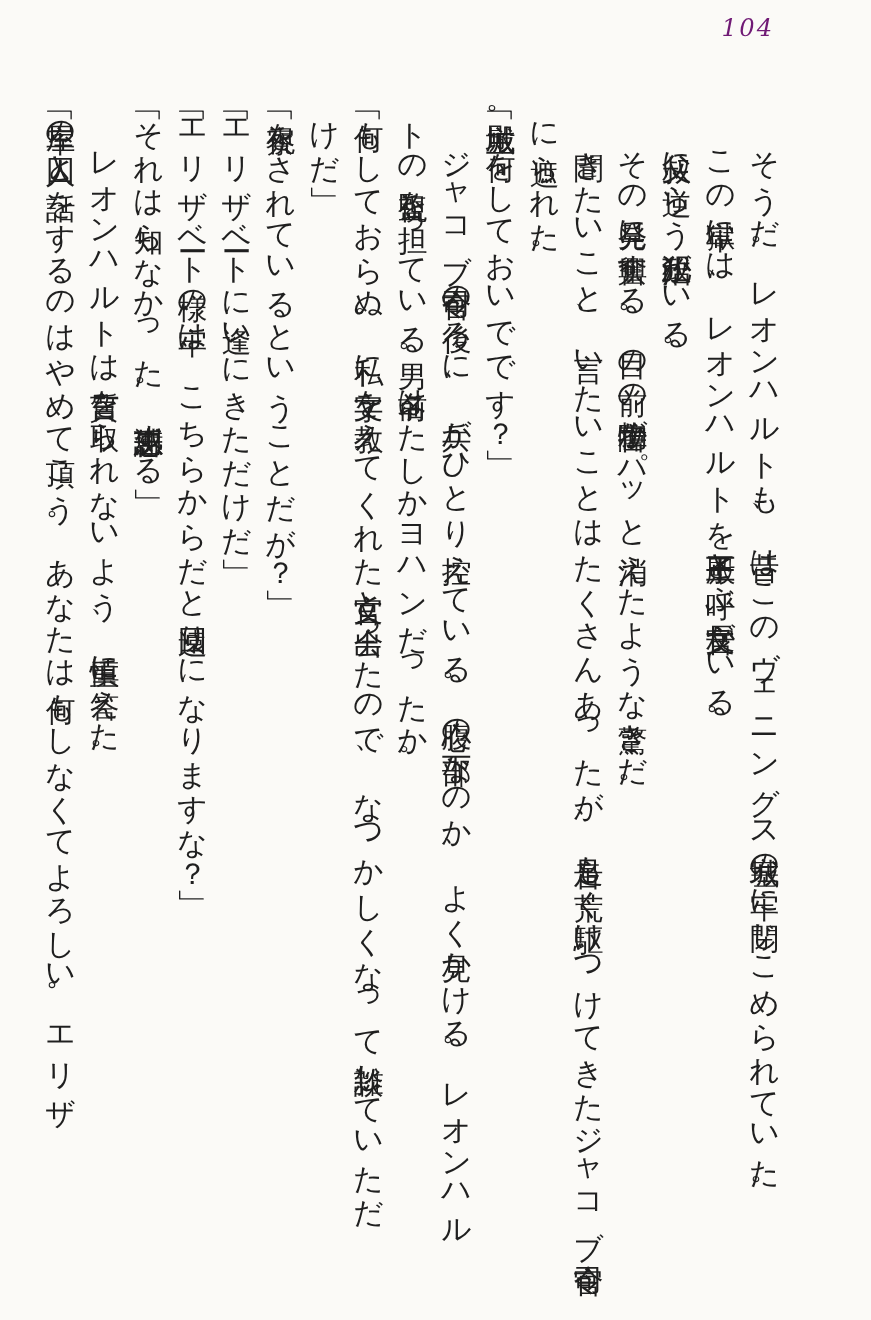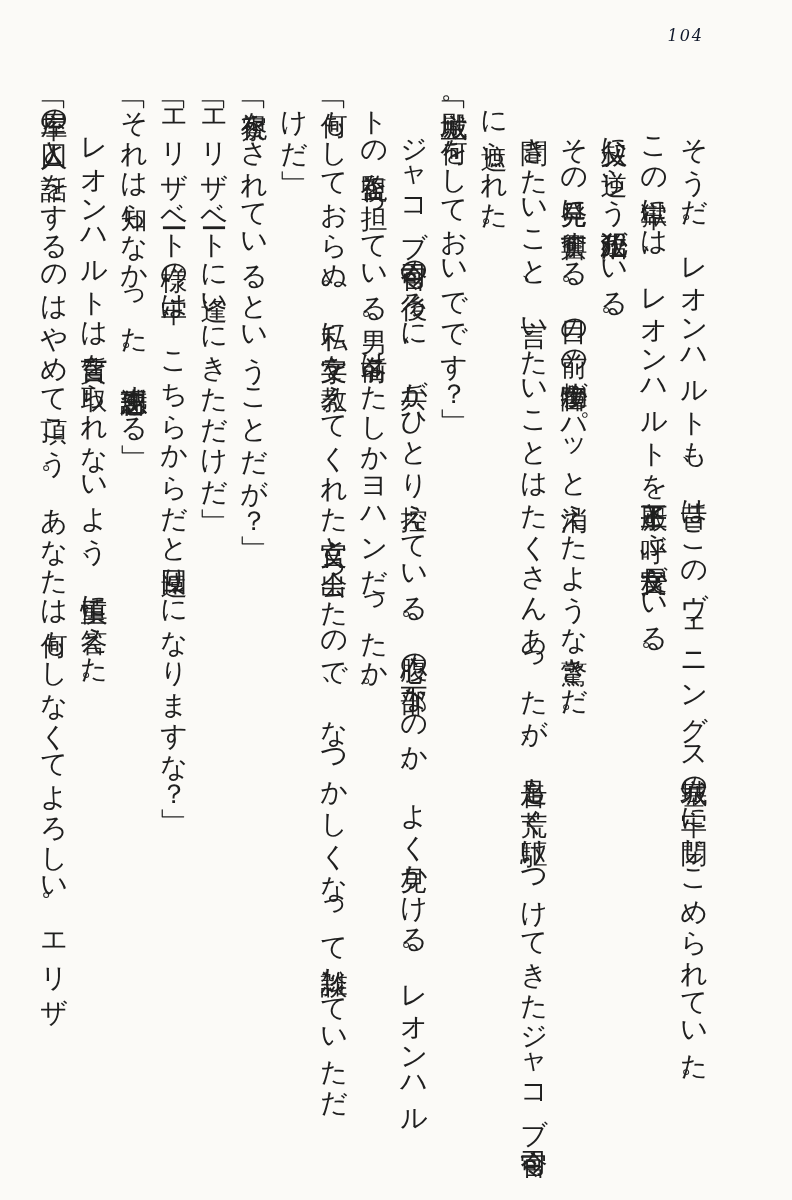--- a/index.html
+++ b/index.html
@@ -9,26 +9,26 @@
     overflow: hidden;
   }
   .page {
     position: relative;
     width: 792px; height: 1200px;
     background: var(--paper, #fbfaf7);
     box-sizing: border-box;
   }
   .page-number {
     position: absolute;
-    top: 26px; right: 88px;
+    top: 14px; right: 88px;
     font-family: "DejaVu Serif", "Liberation Serif", serif;
     font-style: italic;
-    font-size: 16px;
+    font-size: 22px;
     letter-spacing: 2px;
-    color: #0f172a;
+    color: #701a75;
   }
   .text-block {
     position: absolute;
     top: 92px; right: 78px;
     height: 1040px;
     writing-mode: vertical-rl;
     text-orientation: mixed;
     font-size: 27px;
     line-height: 40px;
     color: var(--ink, #1f1f1f);

